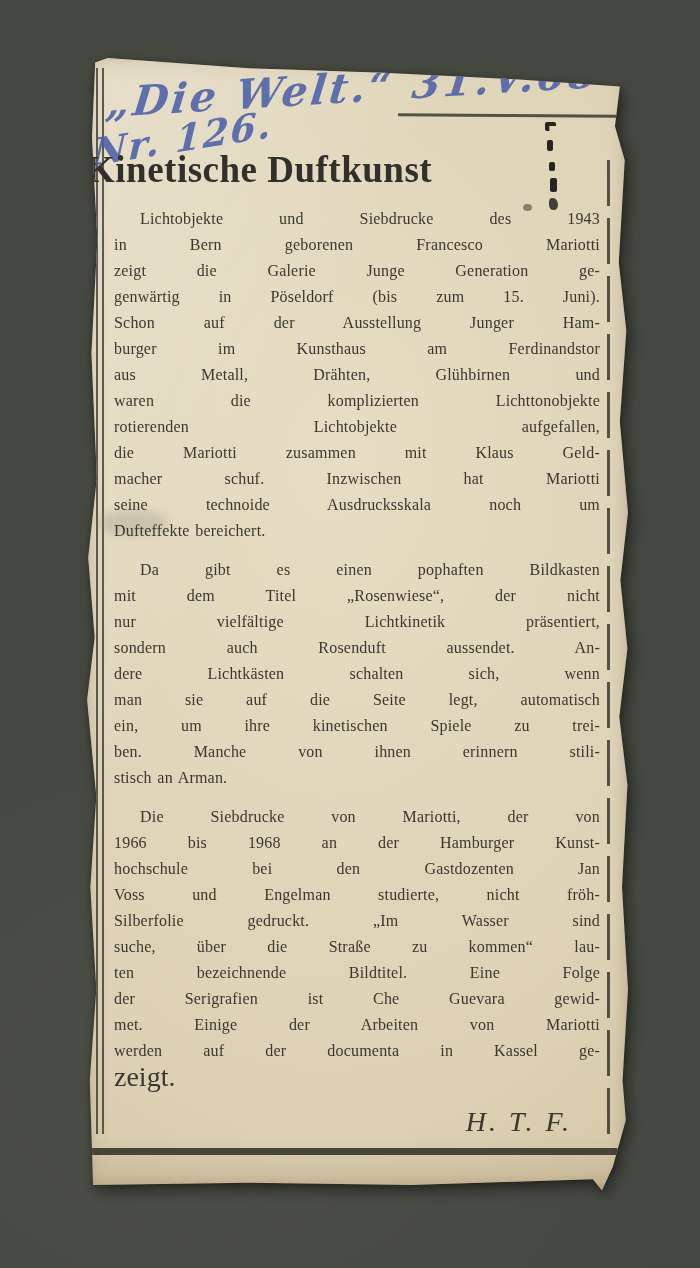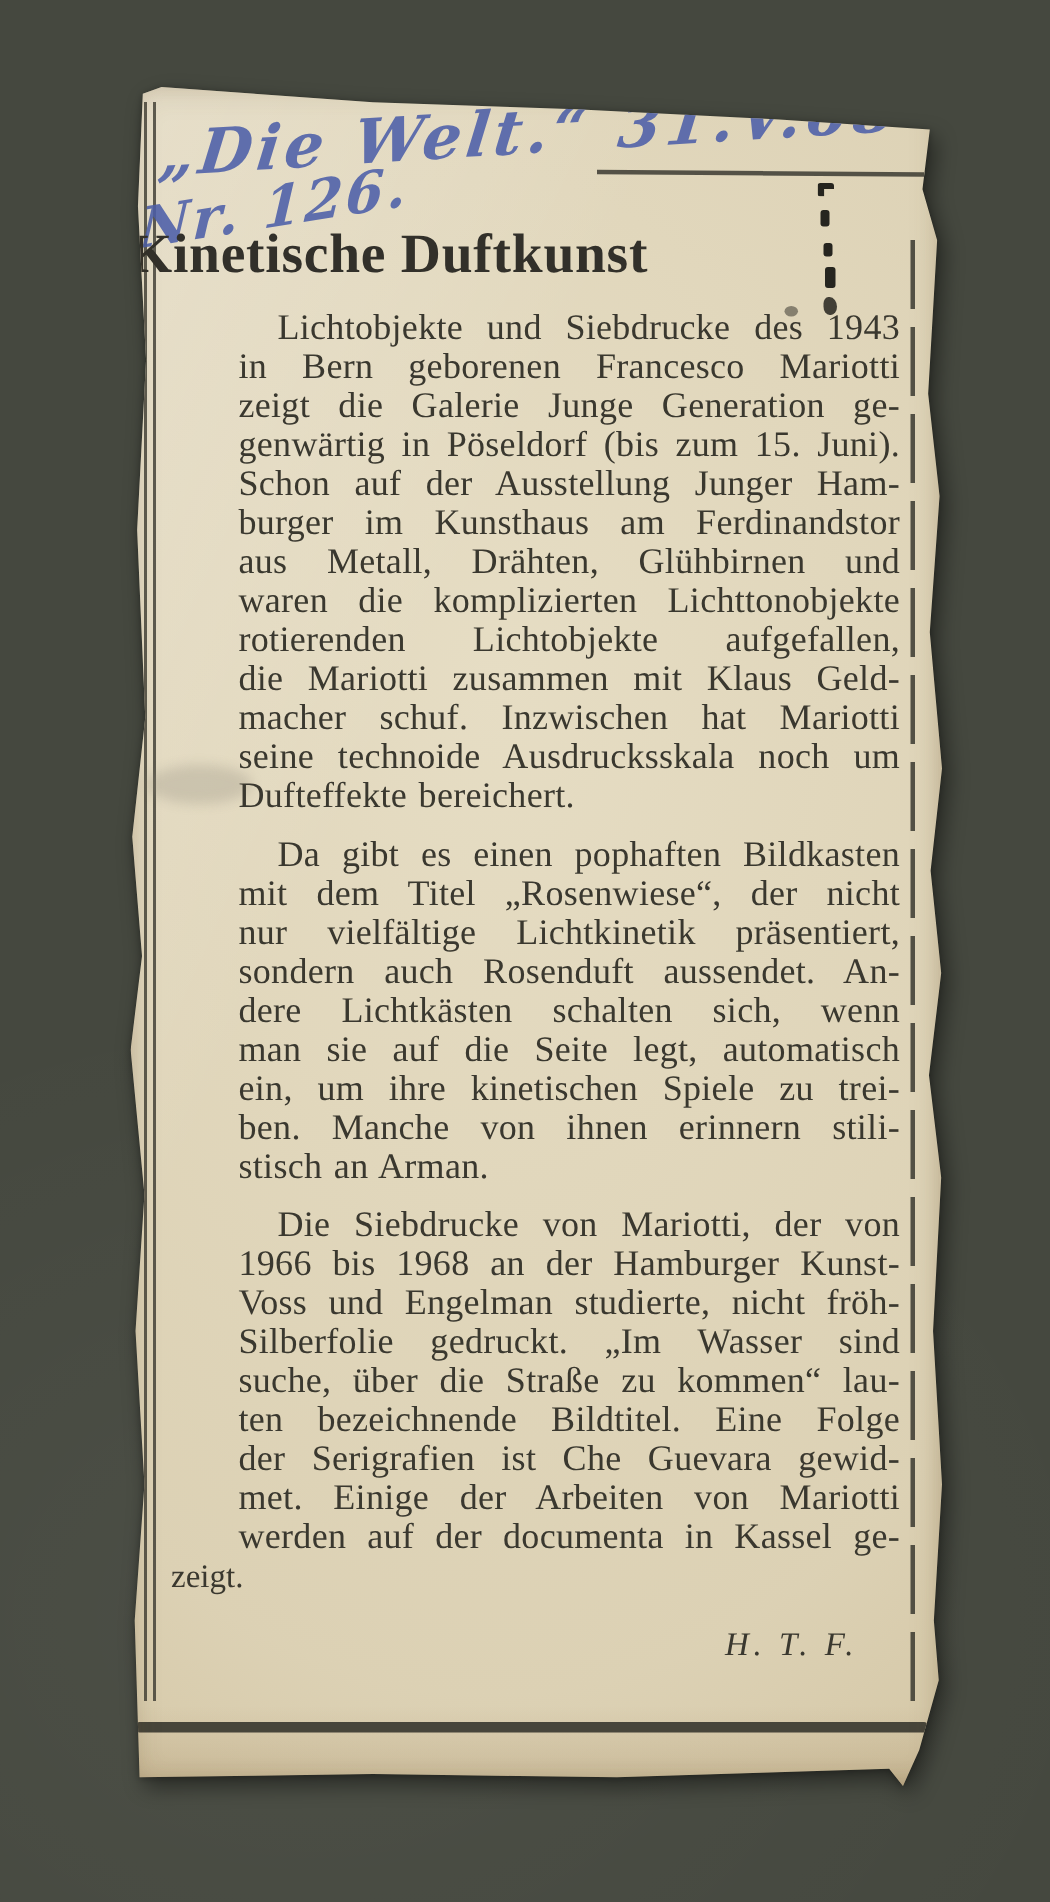--- a/index.html
+++ b/index.html
@@ -53,25 +53,25 @@
   .damage.d2{left:461px;top:82px;width:6px;height:11px;}
   .damage.d3{left:463px;top:104px;width:6px;height:9px;}
   .damage.d4{left:464px;top:120px;width:7px;height:14px;}
   .damage.d5{left:463px;top:140px;width:9px;height:12px;border-radius:40% 60% 50% 50%;opacity:.85;}
   .stain{position:absolute;left:12px;top:452px;width:70px;height:26px;background:#8d887a;opacity:.28;border-radius:50%;filter:blur(4px);}
   .speck{position:absolute;left:437px;top:146px;width:9px;height:7px;background:#4a463c;opacity:.6;border-radius:50%;}
   
   .body-col{position:absolute;left:28px;top:148px;width:486px;color:var(--ink,#3a382f);}
   .para{margin:0 0 13px 0;}
   .para:last-child{margin-bottom:0;}
-  .line{font-size:24px;line-height:26px;text-align:justify;text-align-last:justify;
-    letter-spacing:.2px;word-spacing:1.5px;margin-left:45px;}
+  .line{font-size:16px;line-height:26px;text-align:justify;text-align-last:justify;
+    letter-spacing:.2px;word-spacing:1.5px;}
   .para .line:last-child{text-align-last:left;}
   .line.first{text-indent:26px;}
-  .final-line{display:flex;justify-content:space-between;font-size:22px;line-height:26px;padding-right:28px;}
+  .final-line{display:flex;justify-content:space-between;font-size:28px;line-height:26px;padding-right:28px;}
   .final-line .sig{font-style:italic;letter-spacing:3px;margin-top:45px;}
 </style>
 </head>
 <body>
 
 <div class="clip-wrap">
   <div class="clipping">
 
     <div class="rule-top"></div>
     <div class="rule-left"></div>
@@ -114,20 +114,21 @@
           <div class="line">sondern auch Rosenduft aussendet. An-</div>
           <div class="line">dere Lichtkästen schalten sich, wenn</div>
           <div class="line">man sie auf die Seite legt, automatisch</div>
           <div class="line">ein, um ihre kinetischen Spiele zu trei-</div>
           <div class="line">ben. Manche von ihnen erinnern stili-</div>
           <div class="line">stisch an Arman.</div>
         </div>
         <div class="para">
           <div class="line first">Die Siebdrucke von Mariotti, der von</div>
           <div class="line">1966 bis 1968 an der Hamburger Kunst-</div>
+          <div class="line">hochschule bei den Gastdozenten Jan</div>
           <div class="line">Voss und Engelman studierte, nicht fröh-</div>
           <div class="line">Silberfolie gedruckt. „Im Wasser sind</div>
           <div class="line">suche, über die Straße zu kommen“ lau-</div>
           <div class="line">ten bezeichnende Bildtitel. Eine Folge</div>
           <div class="line">der Serigrafien ist Che Guevara gewid-</div>
           <div class="line">met. Einige der Arbeiten von Mariotti</div>
           <div class="line">werden auf der documenta in Kassel ge-</div>
           <div class="final-line">
             <span>zeigt.</span>
             <span class="sig">H. T. F.</span>

